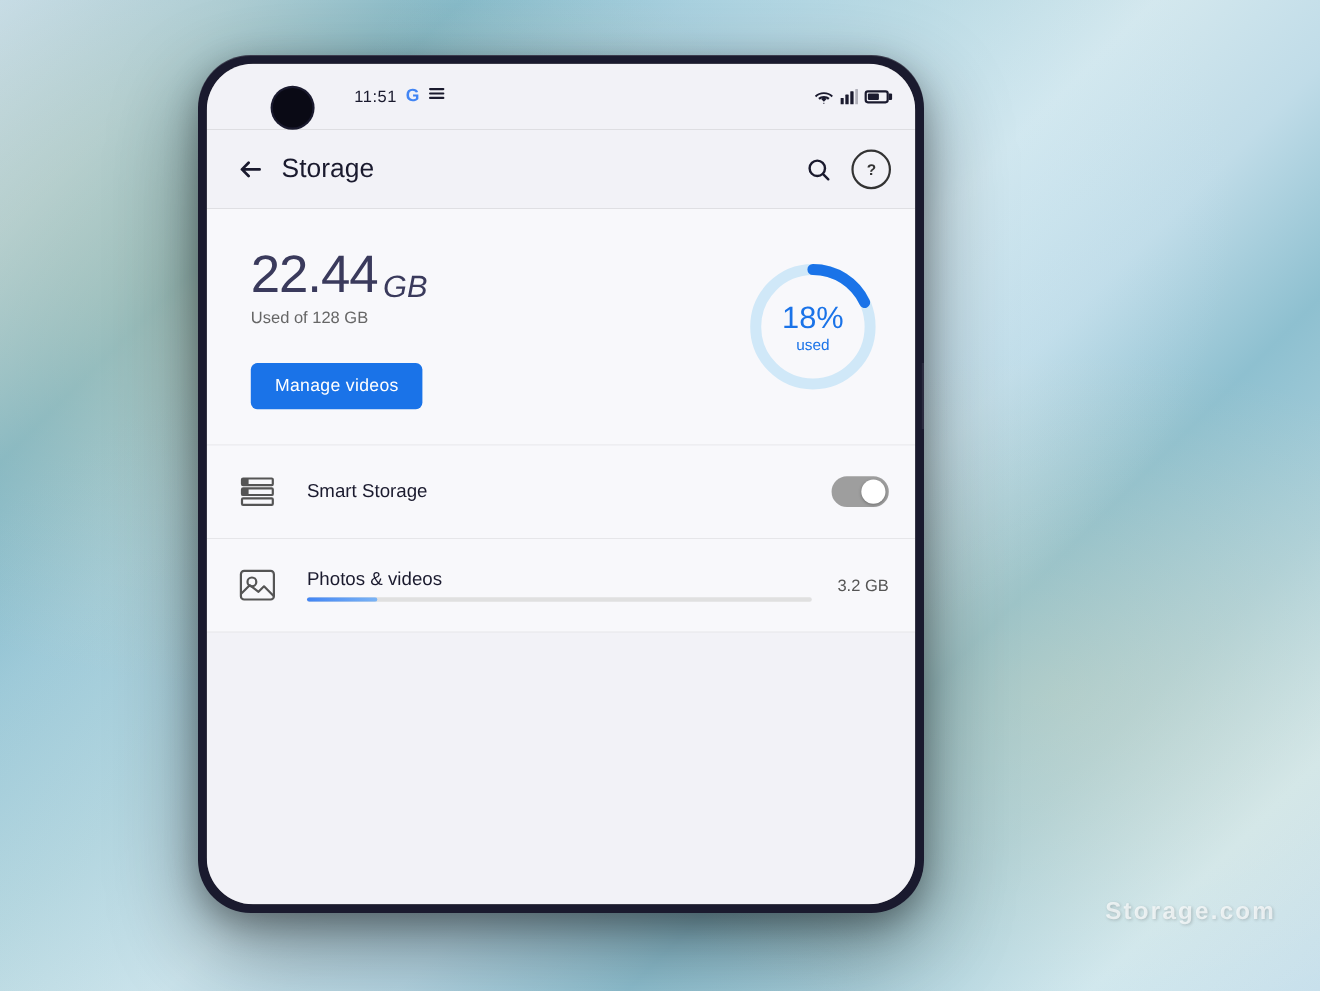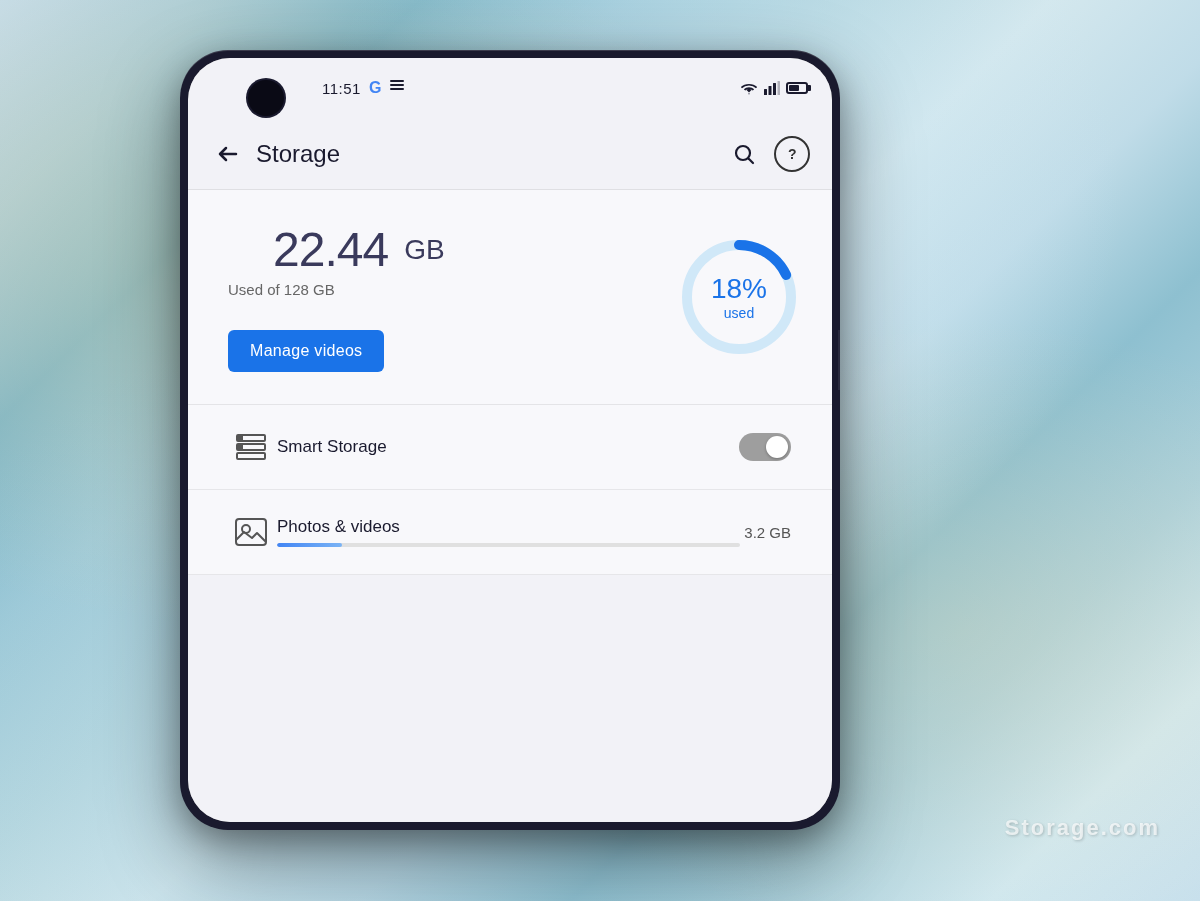--- a/index.html
+++ b/index.html
@@ -265,37 +265,37 @@
       align-items: center;
       border-bottom: 1px solid rgba(0,0,0,0.08);
     }
 
     .storage-info {
       flex: 1;
     }
 
     .storage-main {
       display: flex;
-      align-items: center;
-      gap: 16px;
+      align-items: flex-end;
+      gap: 5px;
       margin-bottom: 4px;
-      margin-left: 45px;
     }
 
     .storage-number {
       font-size: 48px;
       font-weight: 300;
       color: #3a3a5c;
       letter-spacing: -1px;
     }
 
     .storage-unit {
       font-size: 28px;
       font-weight: 300;
       color: #3a3a5c;
+      font-style: italic;
     }
 
     .storage-sub {
       font-size: 15px;
       color: #666;
       margin-bottom: 32px;
     }
 
     .manage-btn {
       background: #1a73e8;
@@ -341,24 +341,24 @@
 
     .donut-used {
       font-size: 14px;
       color: #1a73e8;
     }
 
     
     .list-item {
       display: flex;
       align-items: center;
-      padding: 20px 41px;
+      padding: 20px 24px;
       background: #f8f8fb;
       border-bottom: 1px solid rgba(0,0,0,0.07);
-      gap: 4px;
+      gap: 23px;
     }
 
     .list-icon {
       width: 44px;
       height: 44px;
       display: flex;
       align-items: center;
       justify-content: center;
       flex-shrink: 0;
     }

